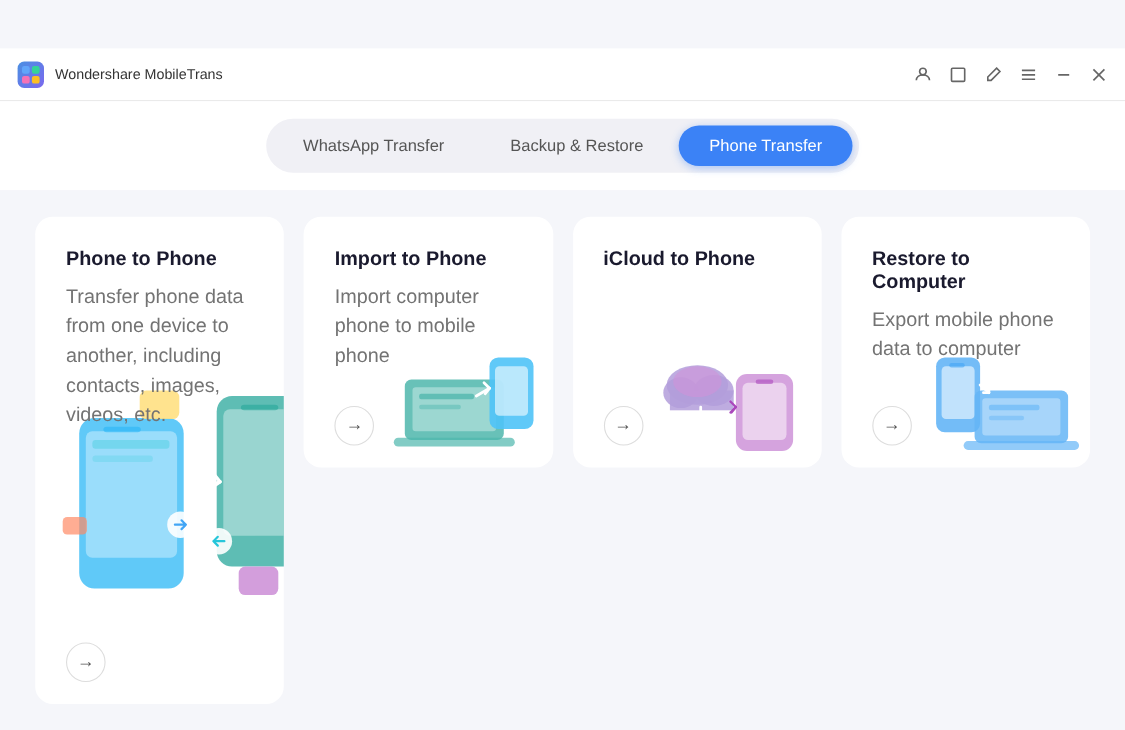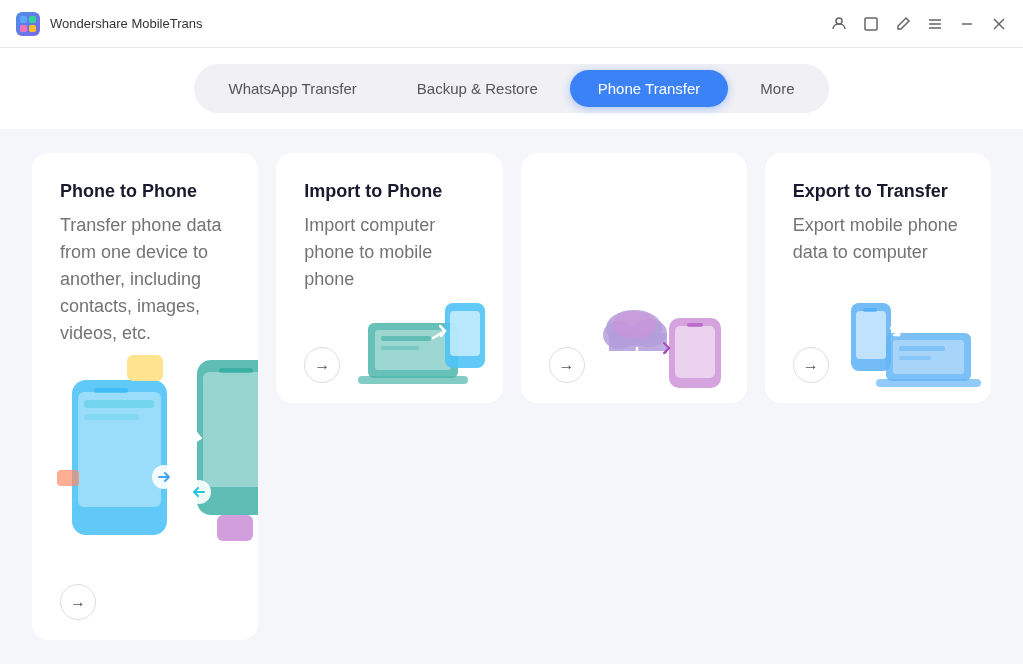--- a/index.html
+++ b/index.html
@@ -15,20 +15,21 @@
 
     
     .titlebar {
       display: flex;
       align-items: center;
       justify-content: space-between;
       background: #ffffff;
       padding: 0 16px;
       height: 48px;
       border-bottom: 1px solid #e8e8e8;
+      margin-top: 44px;
       -webkit-app-region: drag;
     }
     .titlebar-left {
       display: flex;
       align-items: center;
       gap: 10px;
     }
     .app-icon {
       width: 24px;
       height: 24px;
@@ -256,21 +257,20 @@
       </svg>
     </div>
   </div>
 </div>
 
 <div class="nav-area">
   <div class="nav-pill">
     <button class="nav-tab">WhatsApp Transfer</button>
     <button class="nav-tab">Backup &amp; Restore</button>
     <button class="nav-tab active">Phone Transfer</button>
-    <button class="nav-tab">More</button>
   </div>
 </div>
 
 <div class="main-content">
   <div class="cards-grid">
 
     <div class="card card-large">
       <div class="card-content-top">
         <div class="card-title">Phone to Phone</div>
         <div class="card-desc">Transfer phone data from one device to another, including contacts, images, videos, etc.</div>
@@ -335,20 +335,21 @@
           <path d="M80 65 L92 58" stroke="white" stroke-width="2.5" stroke-linecap="round"></path>
           <path d="M92 58 L87 53" stroke="white" stroke-width="2.5" stroke-linecap="round"></path>
           <path d="M92 58 L88 63" stroke="white" stroke-width="2.5" stroke-linecap="round"></path>
         </svg>
       </div>
       <div class="card-arrow">→</div>
     </div>
 
     <div class="card">
       <div class="card-content-top">
+        <div class="card-title">iCloud to Phone</div>
       </div>
 
       <div class="icloud-illo">
         <svg width="140" height="120" viewBox="0 0 140 120" fill="none" xmlns="http://www.w3.org/2000/svg">
 
           <rect x="70" y="45" width="52" height="70" rx="10" fill="#ce93d8" opacity="0.85"></rect>
           <rect x="76" y="53" width="40" height="52" rx="5" fill="#f3e5f5" opacity="0.7"></rect>
           <rect x="88" y="50" width="16" height="4" rx="2" fill="#ab47bc" opacity="0.6"></rect>
 
           <ellipse cx="35" cy="55" rx="28" ry="18" fill="#b39ddb" opacity="0.85"></ellipse>
@@ -364,21 +365,21 @@
           <path d="M65 80 L70 75" stroke="#ab47bc" stroke-width="2" stroke-linecap="round"></path>
           <path d="M70 75 L65 70" stroke="#ab47bc" stroke-width="2" stroke-linecap="round"></path>
           <path d="M70 75 L66 80" stroke="#ab47bc" stroke-width="2" stroke-linecap="round"></path>
         </svg>
       </div>
       <div class="card-arrow">→</div>
     </div>
 
     <div class="card">
       <div class="card-content-top">
-        <div class="card-title">Export to Transfer</div>
+        <div class="card-title">Restore to Computer</div>
         <div class="card-desc">Export mobile phone data to computer</div>
       </div>
 
       <div class="export-illo">
         <svg width="140" height="120" viewBox="0 0 140 120" fill="none" xmlns="http://www.w3.org/2000/svg">
 
           <rect x="10" y="30" width="40" height="68" rx="8" fill="#64b5f6" opacity="0.9"></rect>
           <rect x="15" y="38" width="30" height="48" rx="4" fill="#e3f2fd" opacity="0.7"></rect>
           <rect x="22" y="35" width="14" height="4" rx="2" fill="#42a5f5" opacity="0.6"></rect>
 

